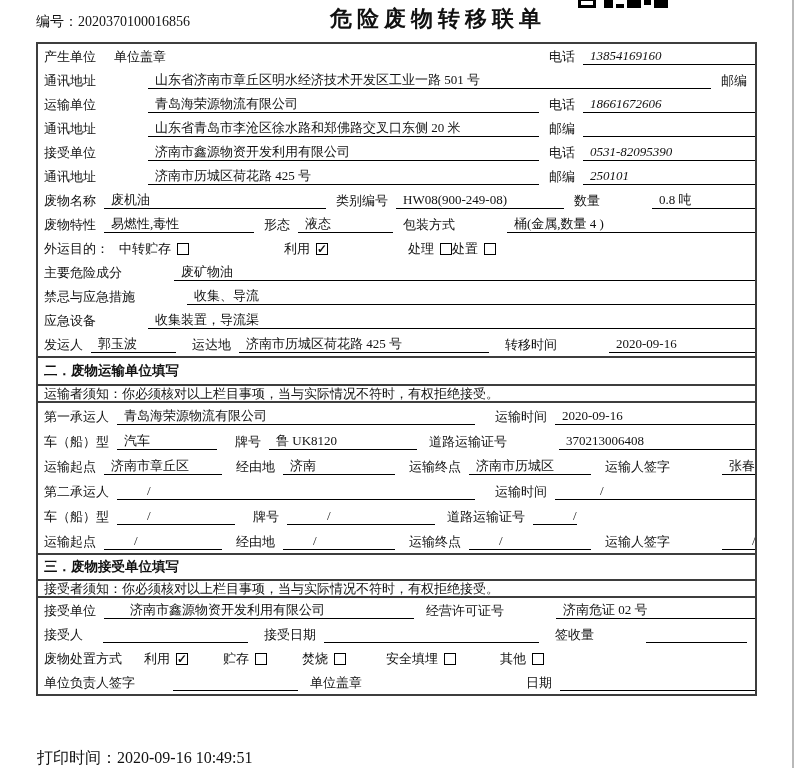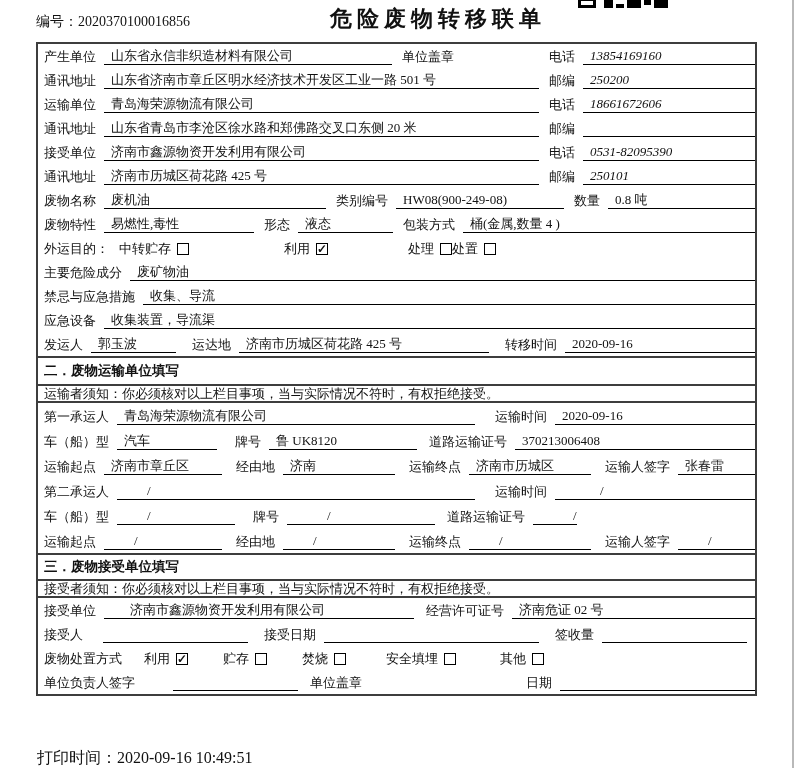--- a/index.html
+++ b/index.html
@@ -25,21 +25,21 @@
   .form{position:absolute;left:36px;top:42px;width:721px;border:2px solid #3d3d3d;box-sizing:border-box;background:#fff;}
   .shead{font-weight:bold;font-size:13.5px;padding-left:6px;display:flex;align-items:center;border-bottom:2px solid #3d3d3d;box-sizing:border-box;}
   .shead.h23{height:23px;}
   .shead.h30{height:30px;border-top:2px solid #3d3d3d;}
   .shead.h28{height:28px;border-top:2px solid #3d3d3d;}
   .note{height:17px;display:flex;align-items:center;padding-left:6px;border-bottom:2px solid #3d3d3d;box-sizing:border-box;}
   .row{display:flex;align-items:flex-end;padding:0 0 3px 6px;box-sizing:border-box;}
   .r24{height:24px;} .r25{height:25px;}
   .lbl{white-space:nowrap;padding-right:8px;line-height:16px;}
   .u{border-bottom:1px solid #000;white-space:nowrap;min-height:16px;line-height:16px;box-sizing:border-box;padding-left:7px;overflow:hidden;}
-  .fill{flex:1;}
+  .fill{flex:1;margin-left:44px;}
   .sp{flex:1;min-width:4px;}
   .tail{width:172px;font-style:italic;}
   .ind{padding-left:30px;}
   .opt{white-space:nowrap;line-height:16px;}
   .cb{display:inline-block;width:12px;height:12px;border:1.4px solid #000;margin-left:6px;vertical-align:-2px;position:relative;box-sizing:border-box;}
   .cb.checked::after{content:"\2713";position:absolute;left:0px;top:-3px;font-size:12px;font-weight:bold;}
   .footer{position:absolute;left:37px;top:748px;font-size:16px;white-space:nowrap;}
 </style>
 </head>
 <body>
@@ -54,32 +54,30 @@
     <div class="q5"></div>
     <div class="q6"></div>
 </div>
 <div class="edge-line"></div>
 
 <div class="form">
 
 
   <div class="row r24">
     <span class="lbl">产生单位</span>
-    <span class="u" style="width:288px">山东省永信非织造材料有限公司</span>
     <span class="lbl" style="padding-left:10px">单位盖章</span>
     <span class="sp"></span>
     <span class="lbl">电话</span>
     <span class="u tail">13854169160</span>
   </div>
 
   <div class="row r24">
     <span class="lbl">通讯地址</span>
     <span class="u fill">山东省济南市章丘区明水经济技术开发区工业一路 501 号</span>
     <span class="lbl" style="padding-left:10px">邮编</span>
-    <span class="u tail">250200</span>
   </div>
 
   <div class="row r24">
     <span class="lbl">运输单位</span>
     <span class="u fill">青岛海荣源物流有限公司</span>
     <span class="lbl" style="padding-left:10px">电话</span>
     <span class="u tail">18661672606</span>
   </div>
 
   <div class="row r24">

